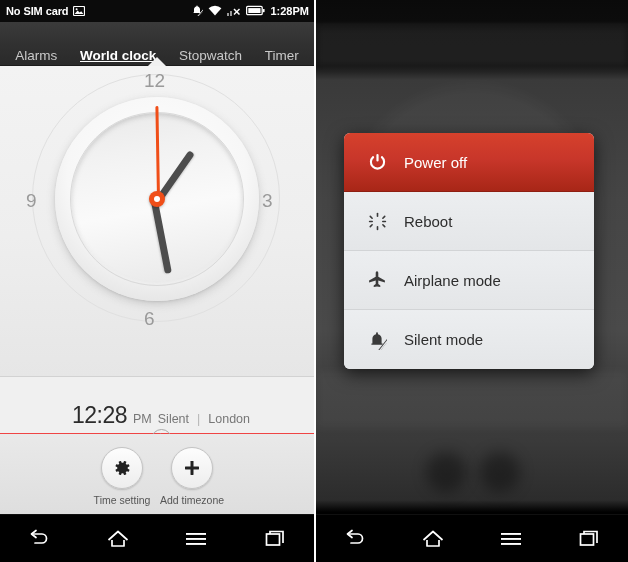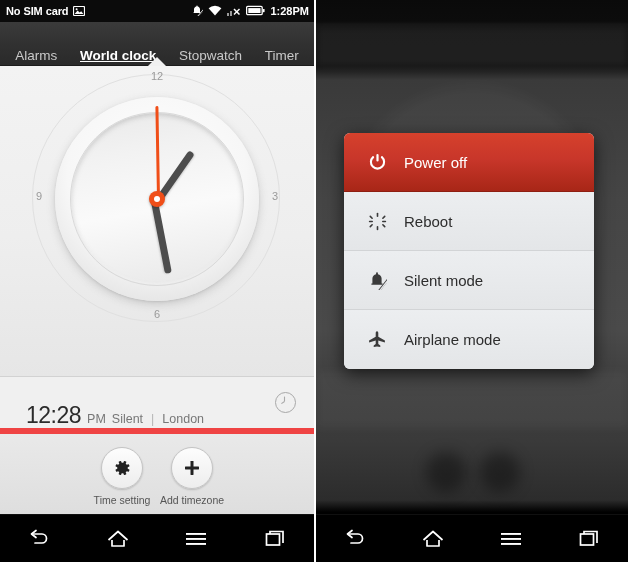--- a/index.html
+++ b/index.html
@@ -126,22 +126,21 @@
     width: 174px; height: 174px;
     border-radius: 50%;
     background: linear-gradient(170deg, #e9e9e9 0%, #f2f2f2 25%, #fafafa 55%, #e7e7e7 100%);
     box-shadow: inset 0 2px 5px rgba(130,130,130,0.35), inset 0 -1px 3px rgba(255,255,255,0.85);
     border: 1px solid #d9d9d9;
     box-sizing: border-box;
   }
   .numeral {
     position: absolute;
     color: #9a9a9a;
-    font-size: 11px;
-    text-align: center;
+    font-size: 19px;
     width: 26px;
   }
   .n12 { left: 112px; top: -4px; }
   .n3  { left: 230px; top: 116px; }
   .n6  { left: 112px; top: 234px; }
   .n9  { left: -6px;  top: 116px; }
 
   .hand {
     position: absolute;
     left: 125px; top: 125px;
@@ -194,25 +193,26 @@
     color: #8f8f8f;
     font-size: 12.5px;
   }
 
   
   .time-row {
     position: relative;
     height: 58px;
     background: #f0f0f0;
     border-top: 1px solid #d2d2d2;
-    border-bottom: 6px solid #ef4444;
+    border-bottom: 1px solid #ef4444;
     display: flex;
     align-items: center;
     padding: 0 18px 0 26px;
     box-sizing: border-box;
+    flex-direction: column;
   }
   .time-main {
     display: flex;
     align-items: baseline;
     gap: 6px;
     flex: 1;
   }
   .time-big {
     color: #2b2b2b;
     font-size: 23px;
@@ -558,34 +558,34 @@
                 <rect x="2.4" y="11.6" width="1.6" height="4.2" rx="0.8" transform="rotate(45 3.2 13.7)"></rect>
                 <rect x="15" y="3.2" width="1.6" height="4.2" rx="0.8" transform="rotate(45 15.8 5.3)"></rect>
               </g>
             </svg>
         </span>
         <span class="pm-label">Reboot</span>
       </div>
       <div class="pm-item pm-normal">
         <span class="pm-icon">
           <svg width="20" height="20" viewBox="0 0 20 20">
+              <path d="M10 1.2 c0.9 0 1.3 0.9 1.3 2.1 v3.5 l6.6 3.8 v1.9 l-6.6-2.1 v3.7 l2 1.5 v1.3 L10 16.5 l-3.3 0.4 v-1.3 l2-1.5 v-3.7 L2.1 12.5 v-1.9 l6.6-3.8 V3.3 C8.7 2.1 9.1 1.2 10 1.2 Z" fill="#3a3a3a"></path>
+            </svg>
+        </span>
+        <span class="pm-label">Airplane mode</span>
+      </div>
+      <div class="pm-item pm-normal">
+        <span class="pm-icon">
+          <svg width="20" height="20" viewBox="0 0 20 20">
               <path d="M5.4 13.6 V8.6 c0-2.3 1.6-4.1 3.7-4.4 V3.1 a0.9 0.9 0 0 1 1.8 0 v1.1 c2.1 0.3 3.7 2.1 3.7 4.4 v5 h1 v1.1 H4.4 v-1.1 Z" fill="#3a3a3a"></path>
               <rect x="-1" y="17.2" width="22" height="2.1" fill="#3a3a3a" transform="rotate(-52 10 10)"></rect>
               <rect x="-0.2" y="18.1" width="22" height="1.3" fill="#e6e8ea" transform="rotate(-52 10 10)"></rect>
             </svg>
         </span>
         <span class="pm-label">Silent mode</span>
-      </div>
-      <div class="pm-item pm-normal">
-        <span class="pm-icon">
-          <svg width="20" height="20" viewBox="0 0 20 20">
-              <path d="M10 1.2 c0.9 0 1.3 0.9 1.3 2.1 v3.5 l6.6 3.8 v1.9 l-6.6-2.1 v3.7 l2 1.5 v1.3 L10 16.5 l-3.3 0.4 v-1.3 l2-1.5 v-3.7 L2.1 12.5 v-1.9 l6.6-3.8 V3.3 C8.7 2.1 9.1 1.2 10 1.2 Z" fill="#3a3a3a"></path>
-            </svg>
-        </span>
-        <span class="pm-label">Airplane mode</span>
       </div>
     </div>
 
     <div class="navbar">
       <div class="nav-btn">
         <svg width="26" height="20" viewBox="0 0 26 20">
             <path d="M7 5 H16 a4.5 4.5 0 0 1 0 9 H9" fill="none" stroke="#fff" stroke-width="1.7" stroke-linecap="round"></path>
             <path d="M10 1.5 L5.5 5 L10 8.5" fill="none" stroke="#fff" stroke-width="1.7" stroke-linecap="round" stroke-linejoin="round"></path>
           </svg>
       </div>

